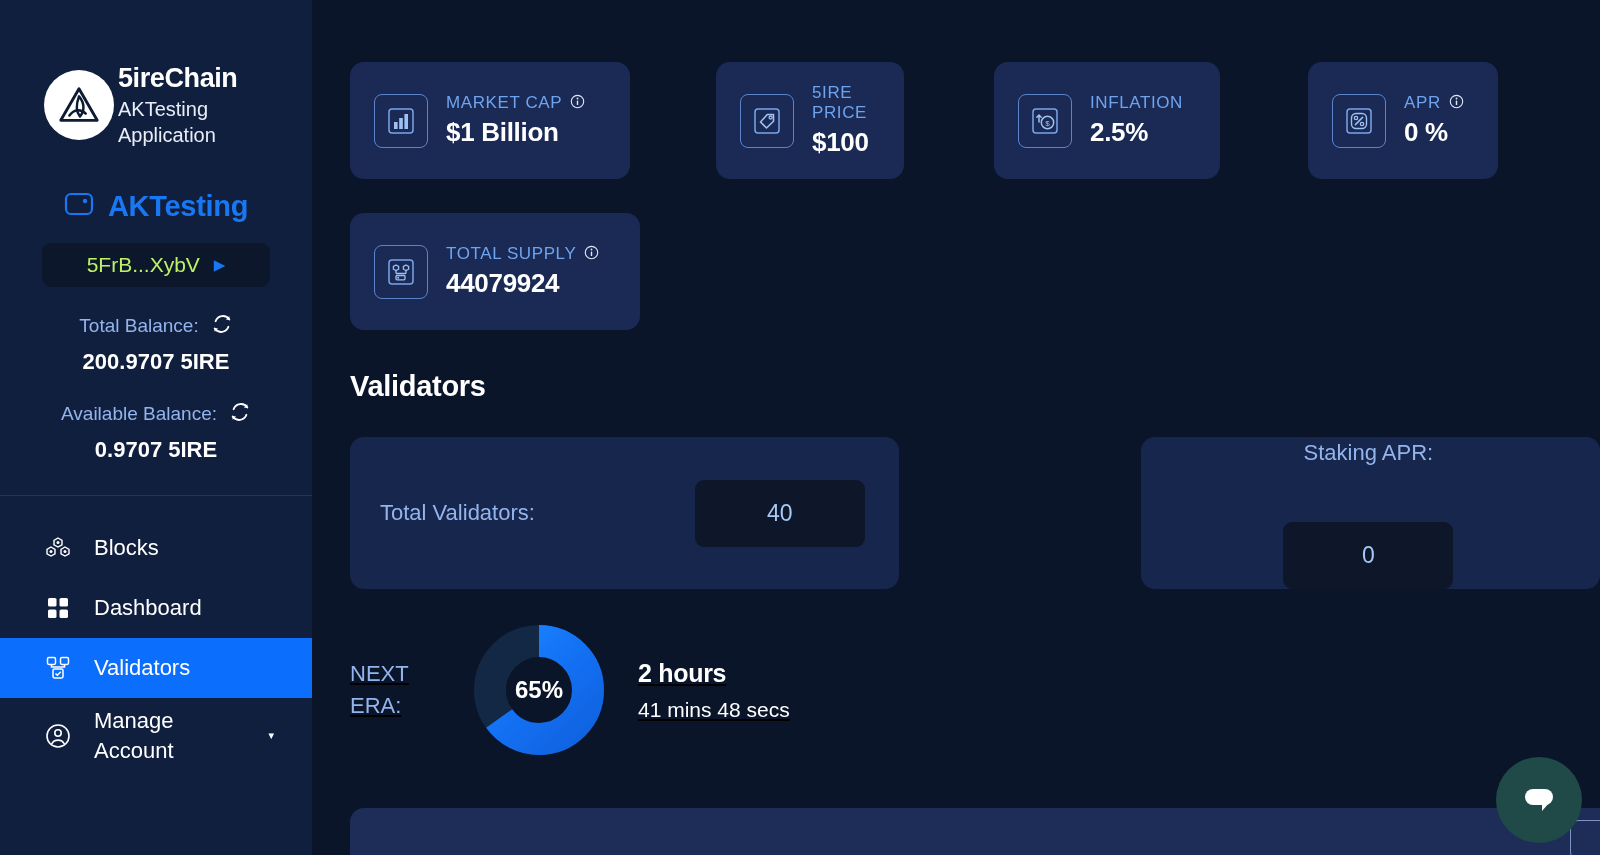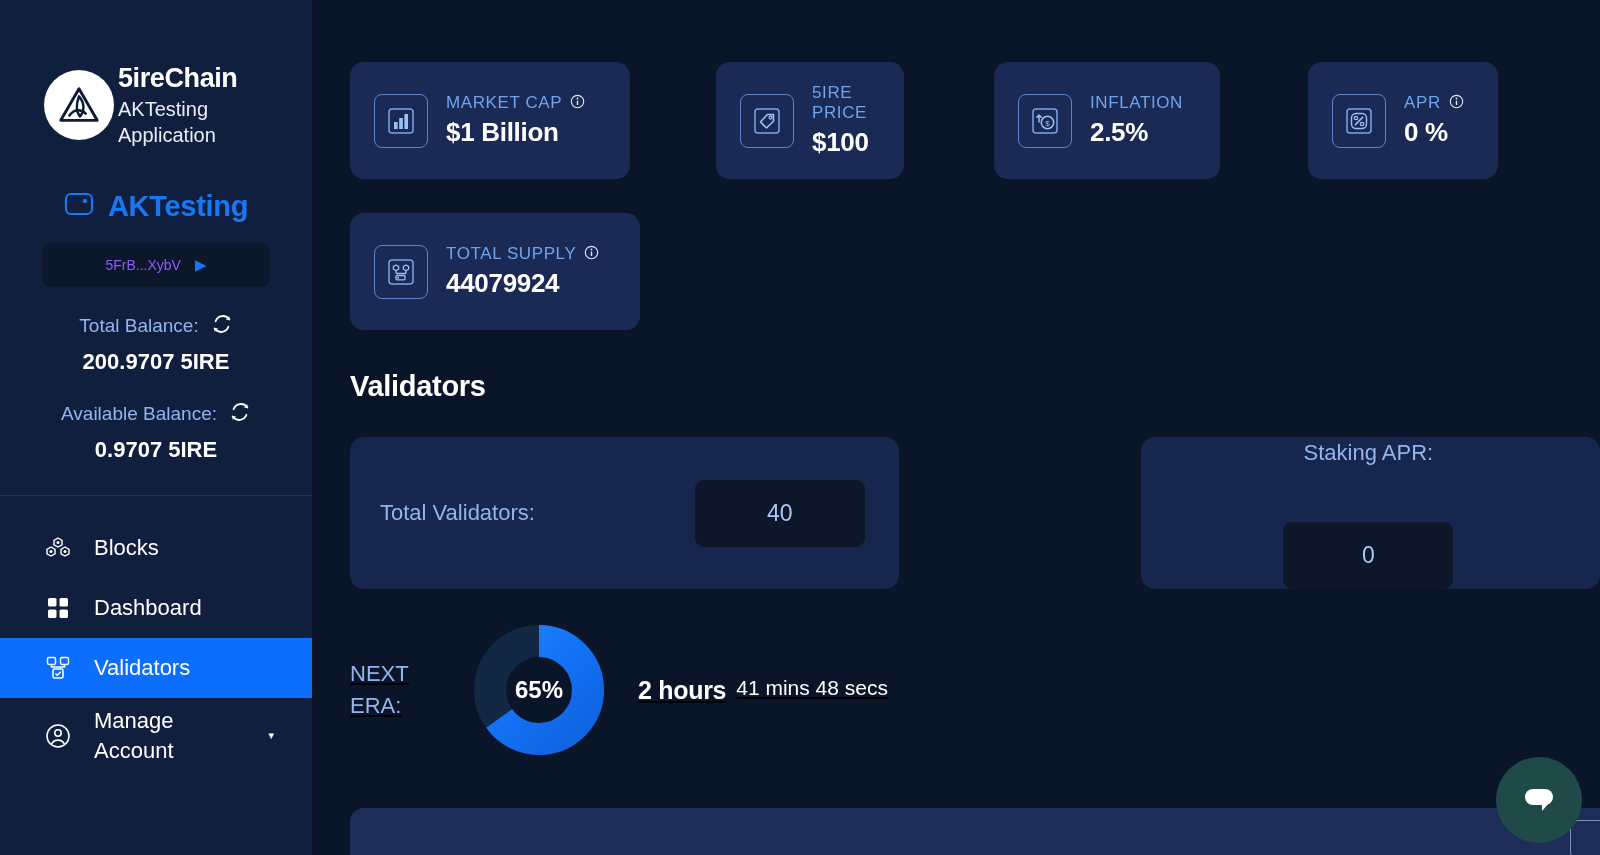--- a/index.html
+++ b/index.html
@@ -30,21 +30,21 @@
   .brand-sub { font-size: 20px; color: #e9edf6; line-height: 1.3; font-weight: 400; }
 
   .wallet-row { display: flex; align-items: center; justify-content: center; gap: 14px; margin-top: 42px; }
   .wallet-name { font-size: 29px; font-weight: bold; color: #1877f2; letter-spacing: -0.3px; }
 
   .addr-chip {
     margin: 20px auto 0; width: 228px; height: 44px;
     background: #0c172c; border-radius: 9px;
     display: flex; align-items: center; justify-content: center; gap: 14px;
   }
-  .addr-text { font-size: 14px; color: #8b5cf6; }
+  .addr-text { font-size: 21px; color: #bef264; }
   .addr-caret { color: #1877f2; font-size: 15px; line-height: 1; }
 
   .bal-label-row { display: flex; align-items: center; justify-content: center; gap: 12px; margin-top: 26px; }
   .bal-label { font-size: 19px; color: #93b4ec; }
   .bal-value { text-align: center; font-size: 22px; font-weight: bold; color: #ffffff; margin-top: 10px; }
 
   .divider { height: 1px; background: #24355c; margin-top: 32px; }
 
   .nav { margin-top: 22px; }
   .nav-item {
@@ -100,21 +100,21 @@
     font-size: 23px; color: #a8c8f8;
   }
 
   .era-row { display: flex; align-items: center; padding: 36px 0 0 38px; gap: 0; text-decoration: underline; }
   .era-label { font-size: 22px; color: #93b4ec; line-height: 1.45; width: 92px; }
   .donut { position: relative; width: 130px; height: 130px; flex: 0 0 130px; margin-left: 32px; }
   .donut-center {
     position: absolute; left: 50%; top: 50%; transform: translate(-50%,-50%);
     font-size: 24px; font-weight: bold; color: #ffffff;
   }
-  .era-txt { margin-left: 34px; display: flex; flex-direction: row; gap: 10px; }
+  .era-txt { margin-left: 34px; display: flex; flex-direction: column; gap: 10px; }
   .era-main { font-size: 25px; font-weight: bold; color: #ffffff; letter-spacing: -0.3px; }
   .era-sub { font-size: 21px; color: #ffffff; }
 
   .bottom-panel {
     position: absolute; left: 38px; right: 0; top: 808px; height: 47px;
     background: #1d2d58; border-radius: 14px 0 0 0;
   }
   .bottom-input {
     position: absolute; left: 1220px; top: 12px; width: 290px; height: 40px;
     border: 1px solid #7d93c4; border-radius: 8px; background: transparent;

